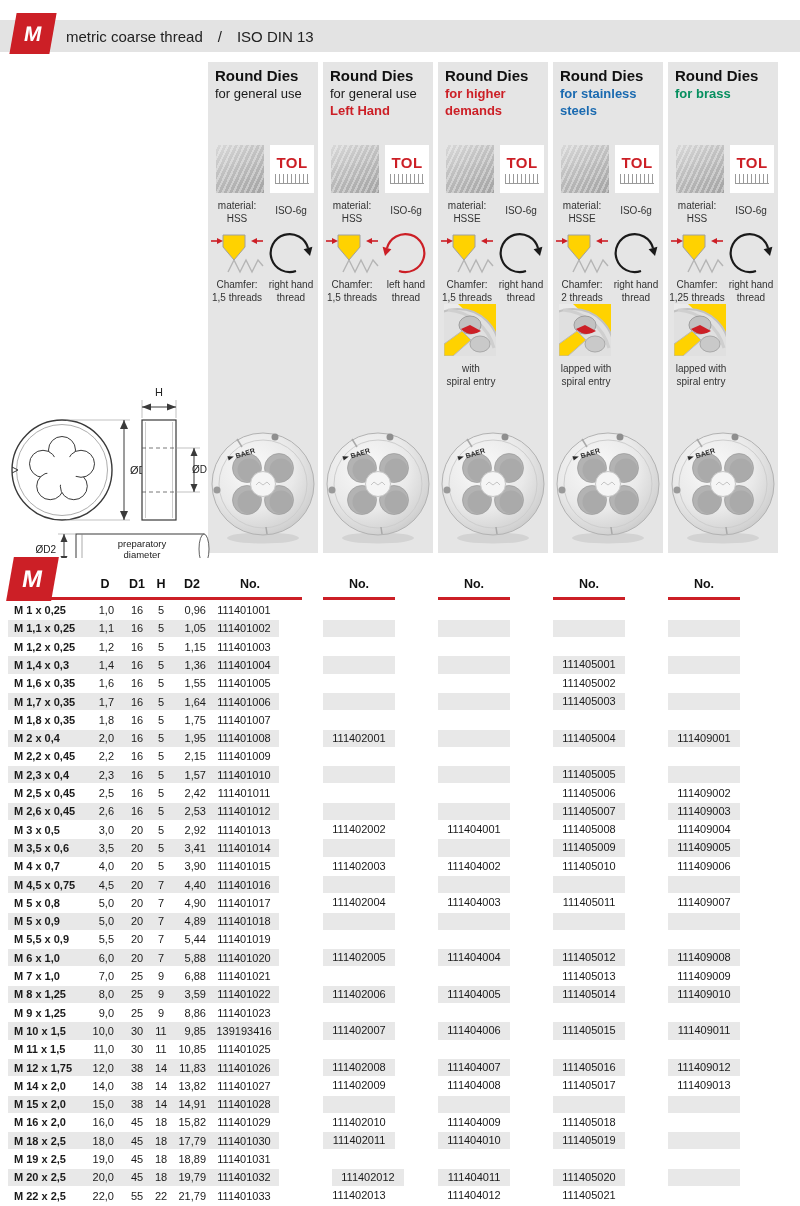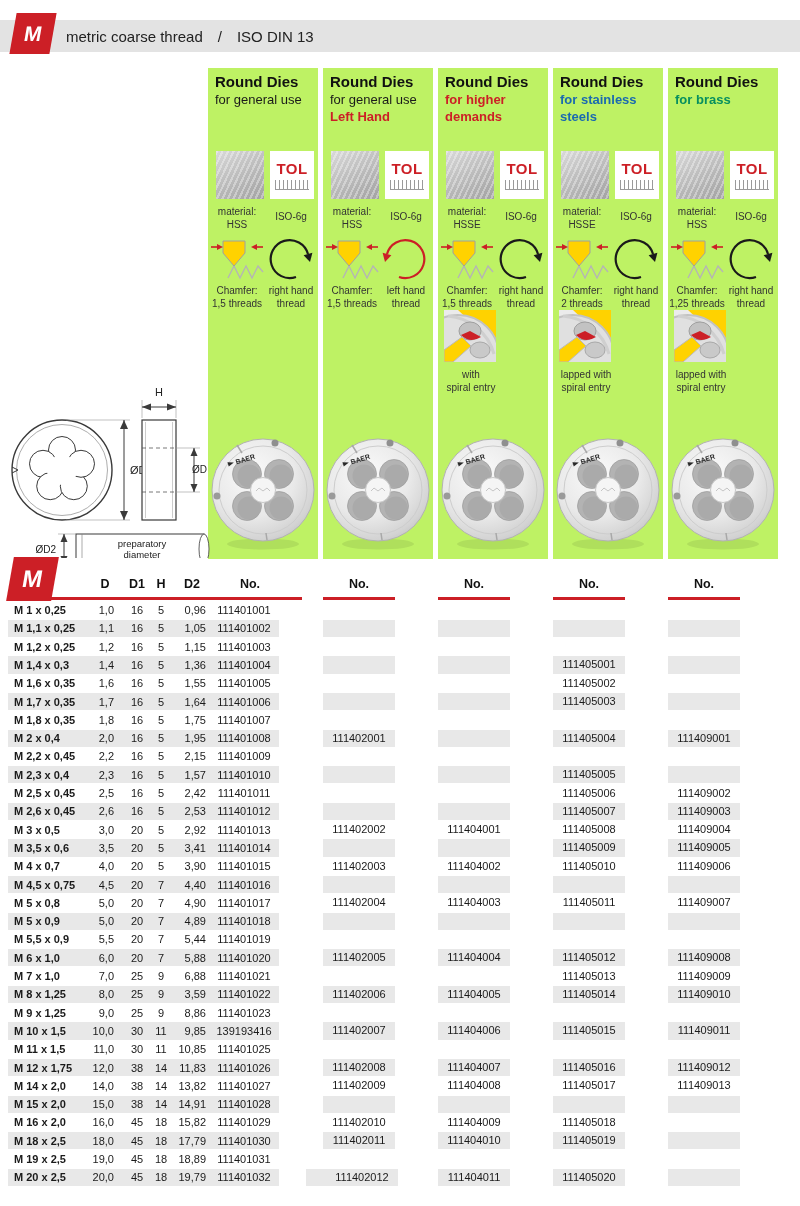--- a/index.html
+++ b/index.html
@@ -6,21 +6,21 @@
   body{width:800px;height:1206px;position:relative;background:#fff;
        font-family:"Liberation Sans",sans-serif;color:#1a1a1a;overflow:hidden;}
   
   .header-bar{position:absolute;left:0;top:20px;width:800px;height:32px;background:#e3e3e3;}
   .m-badge{position:absolute;left:13px;top:13px;width:40px;height:41px;background:#cc1f26;
            transform:skewX(-10deg);display:flex;align-items:center;justify-content:center;
            color:#fff;font-weight:bold;font-size:21px;z-index:2;}
   .header-title{position:absolute;left:66px;top:20px;height:32px;display:flex;align-items:center;
                 gap:15px;font-size:15px;color:#222;}
   
-  .band{position:absolute;top:68px;width:110px;height:491px;background:#bef264;}
+  .band{position:absolute;top:62px;width:110px;height:491px;background:#e5e5e5;}
   .band-head{position:absolute;top:5px;left:7px;right:2px;}
   .band-title{font-size:15px;font-weight:bold;line-height:18px;color:#111;}
   .band-sub-line{font-size:13px;line-height:17px;}
   .swatch{position:absolute;top:83px;left:8px;width:48px;height:48px;
           background:repeating-linear-gradient(115deg,rgba(255,255,255,.35) 0 2px,rgba(255,255,255,0) 2px 5px),
                      linear-gradient(150deg,#d9d9d9 0%,#b9b9b9 55%,#a2a2a2 100%);}
   .tol-card{position:absolute;top:83px;left:62px;width:44px;height:48px;background:#fff;
             display:flex;flex-direction:column;align-items:center;justify-content:center;}
   .tol-t{color:#cc1f26;font-weight:800;font-size:15px;letter-spacing:.5px;}
   .tol-comb{width:34px;height:9px;margin-top:3px;
@@ -812,18 +812,30 @@
       <div class="ncell" style="left: 668px;"></div>
     </div>
     <div class="trow" style="top: 567.3px;">
       <div class="stripe"></div>
       <span class="cell c-size">M 20 x 2,5</span>
       <span class="cell c-d">20,0</span>
       <span class="cell c-d1">45</span>
       <span class="cell c-h">18</span>
       <span class="cell c-d2">19,79</span>
       <span class="cell c-no0">111401032</span>
-      <div class="ncell shade" style="left: 306px; padding-left: 20px;">111402012</div>
+      <div class="ncell shade" style="left: 332px;">111402012</div>
       <div class="ncell shade" style="left: 438px;">111404011</div>
       <div class="ncell shade" style="left: 553px;">111405020</div>
       <div class="ncell shade" style="left: 668px;"></div>
     </div>
+    <div class="trow" style="top: 585.6px;">
+      <span class="cell c-size">M 22 x 2,5</span>
+      <span class="cell c-d">22,0</span>
+      <span class="cell c-d1">55</span>
+      <span class="cell c-h">22</span>
+      <span class="cell c-d2">21,79</span>
+      <span class="cell c-no0">111401033</span>
+      <div class="ncell" style="left: 323px;">111402013</div>
+      <div class="ncell" style="left: 438px;">111404012</div>
+      <div class="ncell" style="left: 553px;">111405021</div>
+      <div class="ncell" style="left: 668px;"></div>
+    </div>
   </div>
 
 </body></html>

